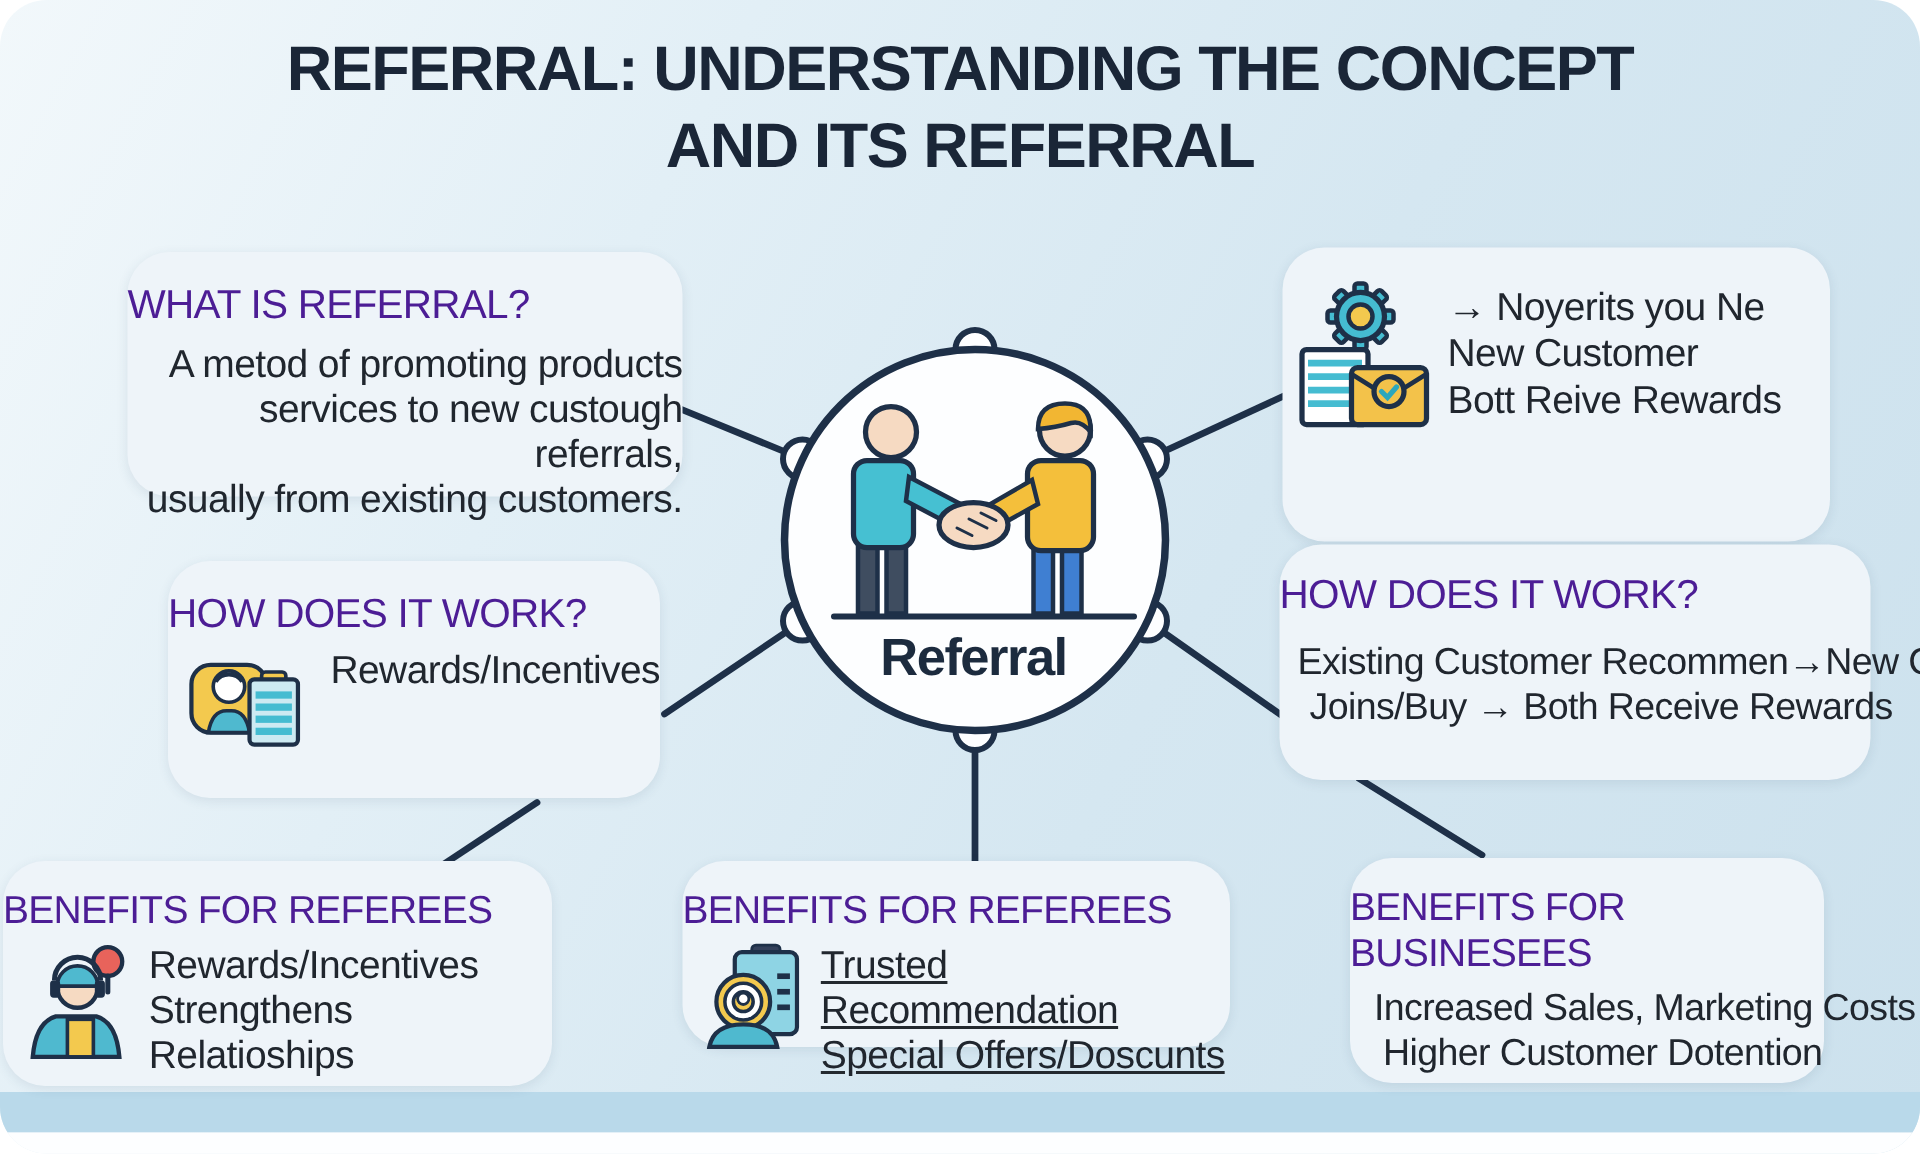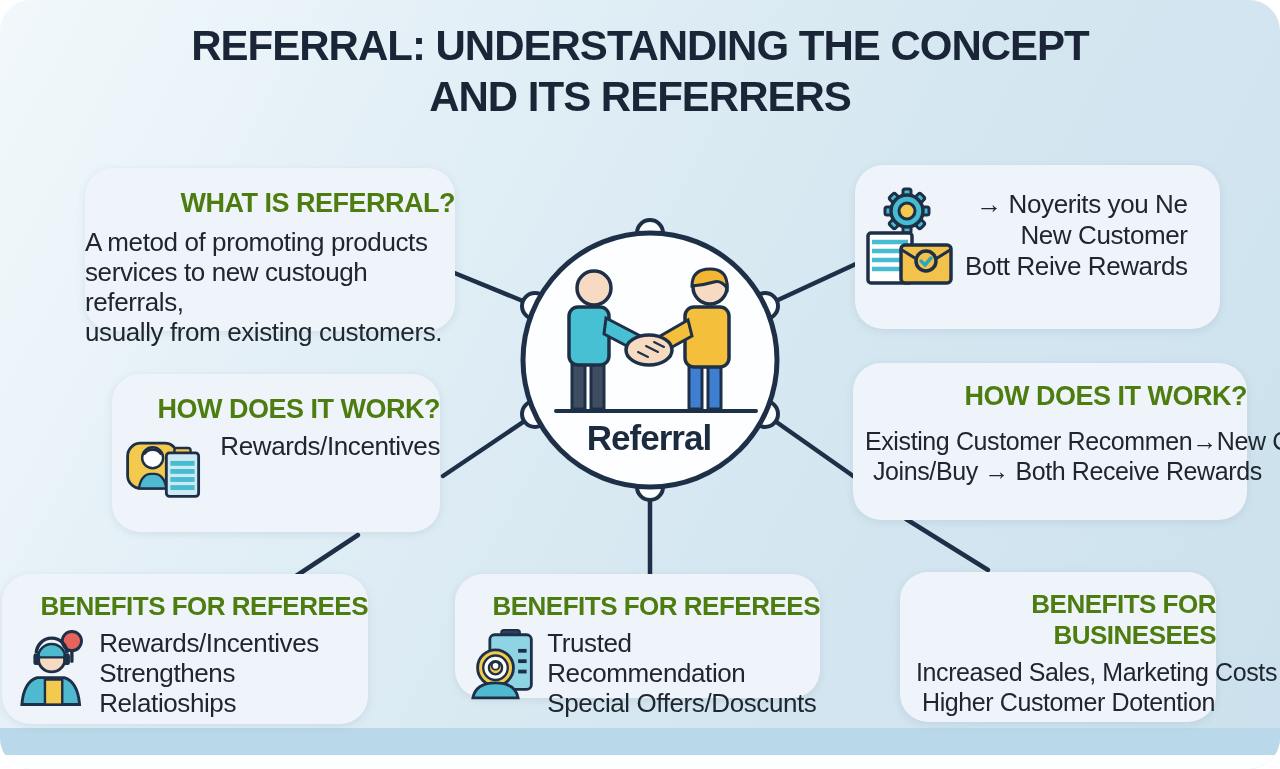--- a/index.html
+++ b/index.html
@@ -18,68 +18,68 @@
   }
 
   .overlay{position:absolute;left:0;top:0;z-index:1;}
 
   .box{
     position:absolute;z-index:2;background:#eef4f9;border-radius:28px;
     box-shadow:0 2px 8px rgba(40,70,100,0.10);
     color:#23292f;
   }
   .box-h{
-    font-weight:bold;color:#4d7c0f;font-size:26px;letter-spacing:-0.5px;
-    text-align:right;
+    font-weight:normal;color:#4c1d95;font-size:26px;letter-spacing:-0.5px;
+    text-align:left;
   }
   .body-lines{font-size:26px;letter-spacing:-0.4px;line-height:30px;color:#20262e;}
-  .center-text{text-align:left;}
+  .center-text{text-align:right;}
   .row{display:flex;}
   .nowrap{white-space:nowrap;}
 
   #box-what{left:85px;top:168px;width:370px;height:163px;}
   #box-what .box-h{padding-top:20px;}
   #box-what .body-lines{margin-top:8px;}
 
-  #box-outcomes{left:855px;top:165px;width:365px;height:164px;text-align:right;}
+  #box-outcomes{left:855px;top:165px;width:365px;height:196px;}
   #box-outcomes .row{padding:16px 0 0 10px;align-items:flex-start;}
   #box-outcomes .body-lines{margin:8px 0 0 10px;line-height:31px;}
 
   #box-how-left{left:112px;top:374px;width:328px;height:158px;}
   #box-how-left .box-h{padding-top:20px;}
   #box-how-left .row{margin:6px 0 0 14px;}
   #box-how-left .body-lines{margin-left:12px;}
 
   #box-how-right{left:853px;top:363px;width:394px;height:157px;}
   #box-how-right .box-h{padding-top:18px;}
   #box-how-right .body-lines{margin:14px 0 0 12px;line-height:30px;font-size:25px;}
 
   .bottom-box .box-h{padding-top:17px;}
   .bottom-box .row{margin-top:6px;}
   #box-referrers{left:2px;top:574px;width:366px;height:150px;}
   #box-referrers .row{margin-left:16px;}
   #box-referrers .body-lines{margin-left:10px;}
   #box-referees{left:455px;top:574px;width:365px;height:124px;}
-  #box-referees .row{margin-left:16px;}
+  #box-referees .row{margin-left:16px;text-decoration:underline;}
   #box-referees .body-lines{margin-left:14px;}
   #box-businesses{left:900px;top:572px;width:316px;height:150px;}
   #box-businesses .row{margin-left:8px;}
   #box-businesses .body-lines{margin-left:8px;font-size:25px;}
 </style>
 </head>
 <body>
 
 <div id="canvas">
 
   <div class="bottom-band"></div>
   <div class="bottom-strip"></div>
 
   <div class="title">
     <div>REFERRAL: UNDERSTANDING THE CONCEPT</div>
-    <div>AND ITS REFERRERS</div>
+    <div>AND ITS REFERRAL</div>
   </div>
 
   <svg class="overlay" width="1280" height="769" viewBox="0 0 1280 769">
     <g stroke="#1e3048" stroke-width="4.5" stroke-linecap="round">
       <line x1="452" y1="272" x2="535" y2="306"></line>
       <line x1="858" y1="263" x2="765" y2="306"></line>
       <line x1="443" y1="476" x2="535" y2="414"></line>
       <line x1="856" y1="478" x2="765" y2="414"></line>
       <line x1="650" y1="487" x2="650" y2="578"></line>
       <line x1="358" y1="535" x2="296" y2="576"></line>

